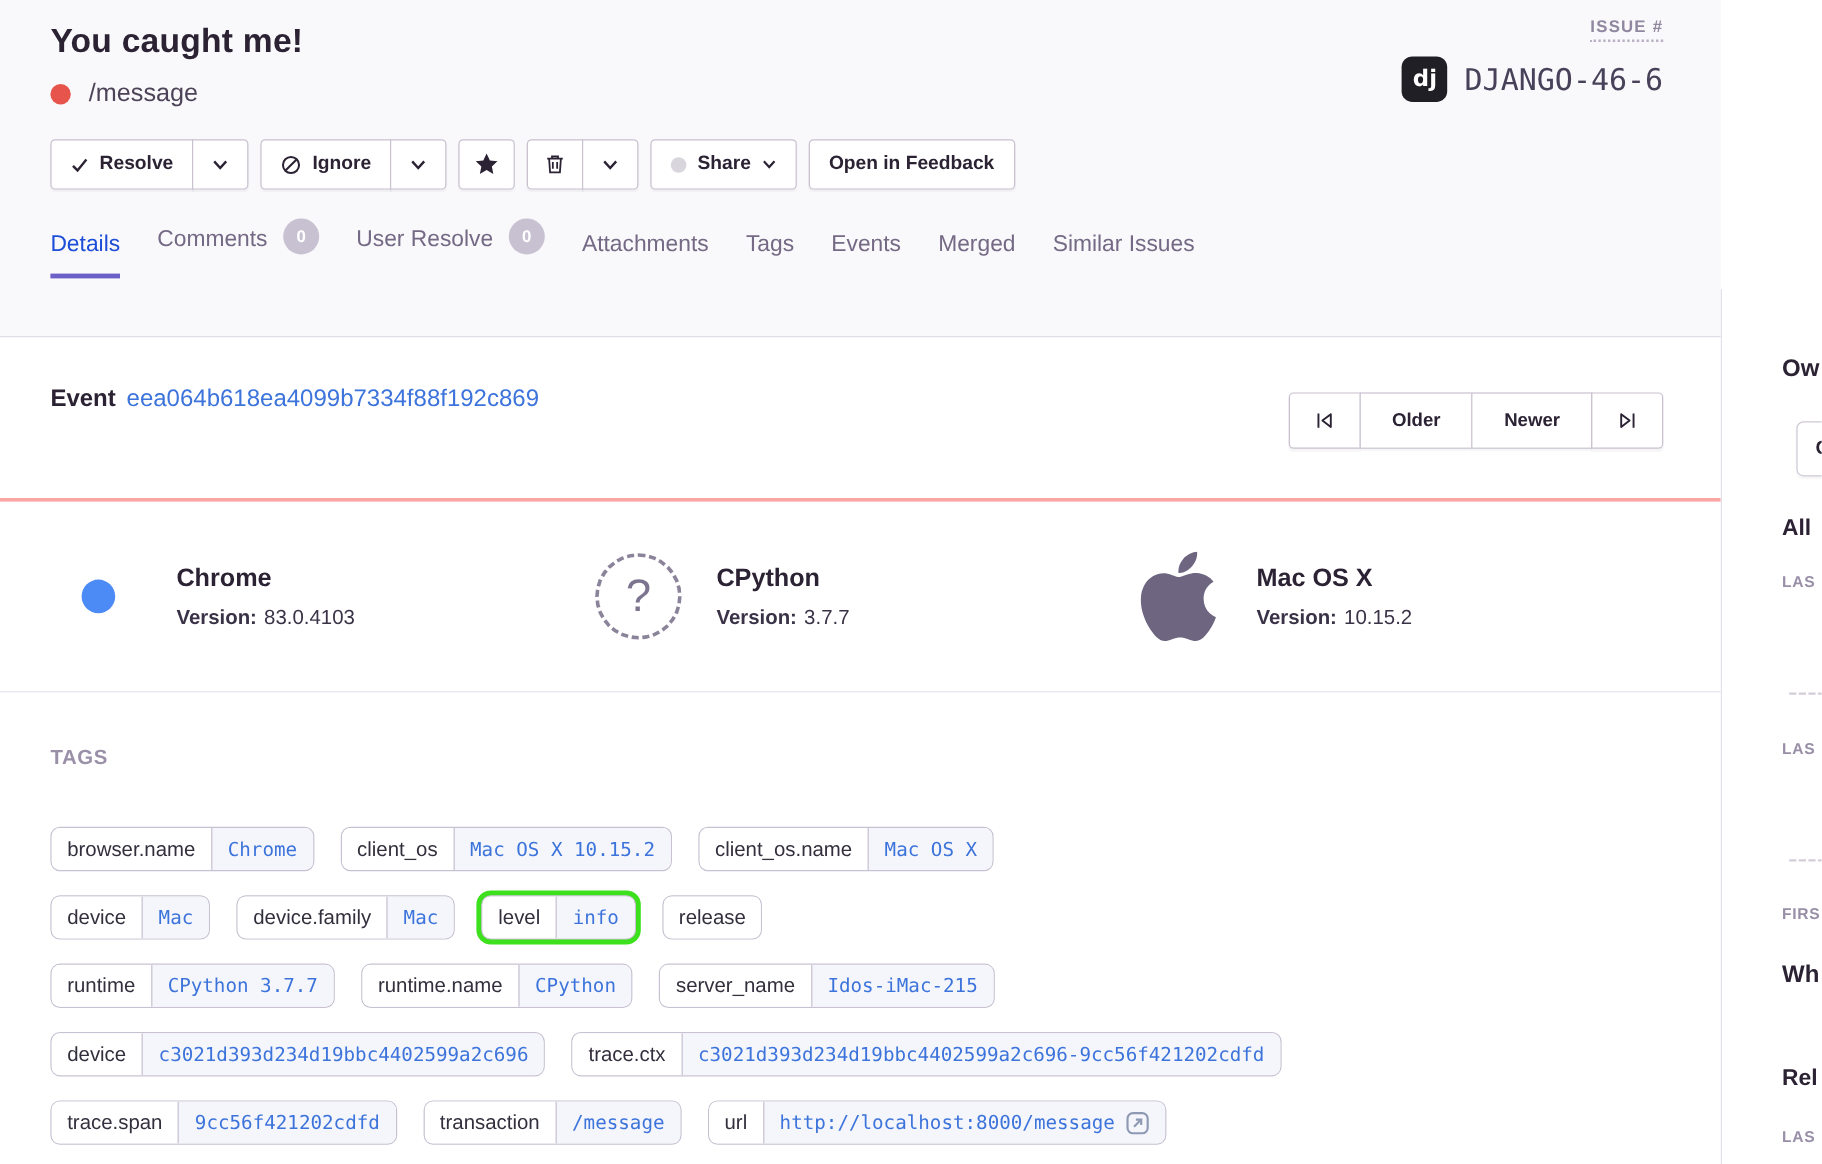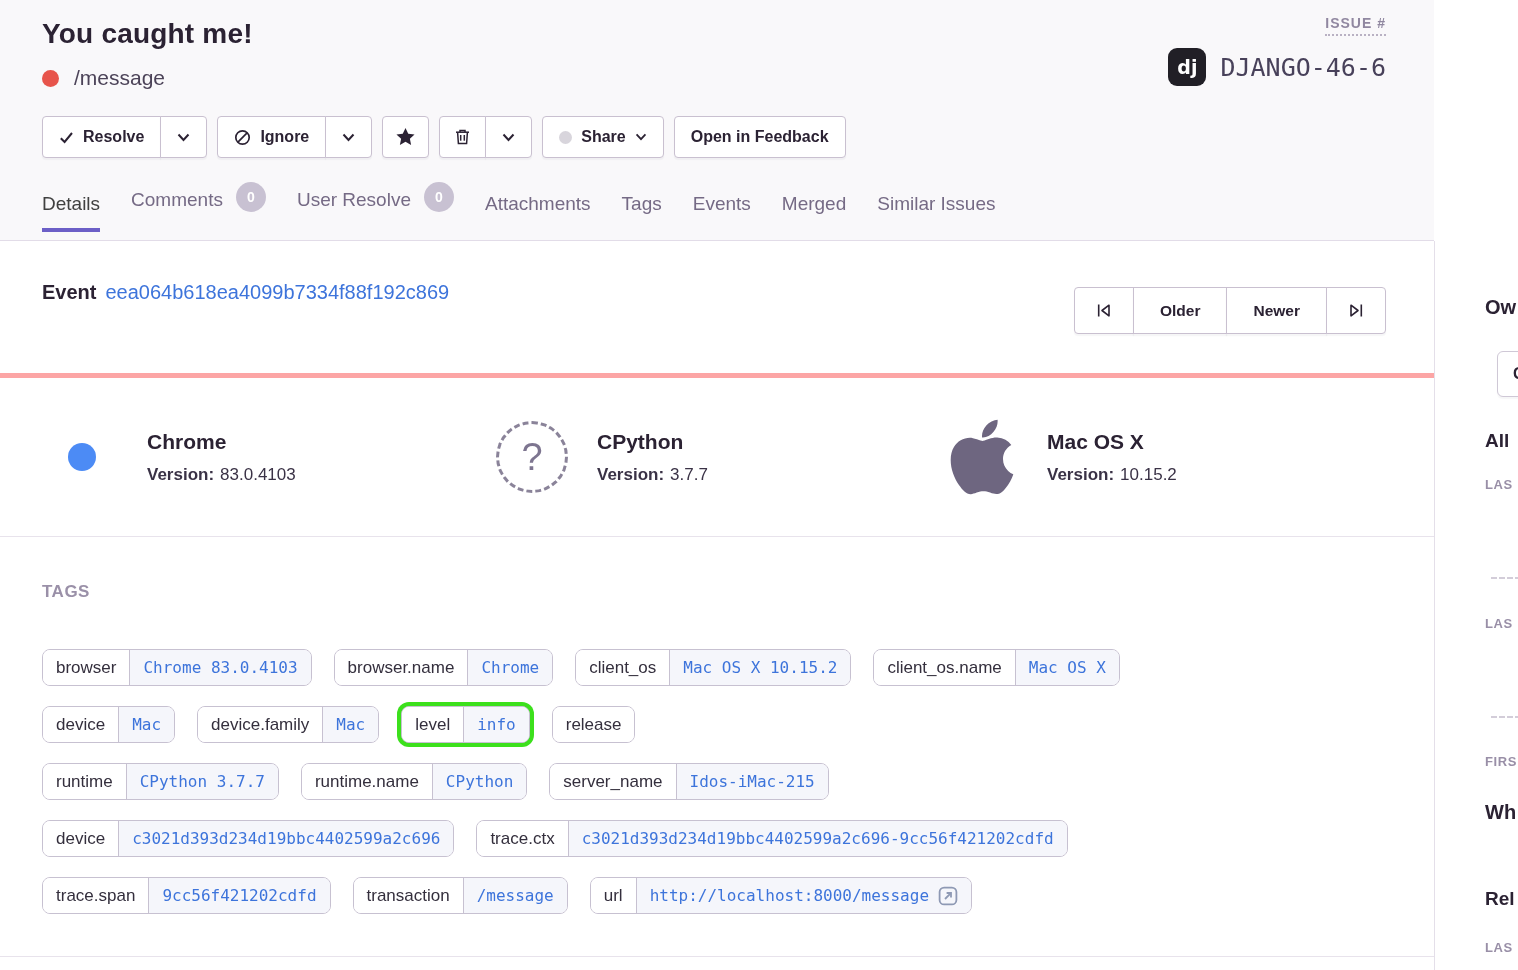--- a/index.html
+++ b/index.html
@@ -6,21 +6,21 @@
   html,body { width:1518px; height:970px; }
   body {
     font-family: "Liberation Sans", sans-serif;
     color:#2b2233; background:#fff; overflow:hidden; position:relative;
   }
   .page { position:relative; width:1518px; height:970px; overflow:hidden; }
 
   
   .issue-header {
     background:#f9f8fa; border-bottom:1px solid #e2dce8;
-    height:241px; padding:18px 0 0 42px; position:relative;
+    height:281px; padding:18px 0 0 42px; position:relative;
   }
   .page-title { font-size:28px; font-weight:700; color:#2b2233; letter-spacing:.2px; }
   .culprit-row { display:flex; align-items:center; gap:15px; margin-top:16px; }
   .error-dot { width:17px; height:17px; border-radius:50%; background:#e7544b; }
   .culprit { font-size:21px; color:#4c4358; }
 
   .header-right { position:absolute; top:14px; right:48px; text-align:right; }
   .issue-number-label {
     display:inline-block; font-size:14px; font-weight:700; letter-spacing:1px;
     color:#9087a0; border-bottom:2px dotted #b9b1c3; padding-bottom:3px;
@@ -44,33 +44,33 @@
   .btn-group { display:inline-flex; }
   .btn-group .btn:first-child { border-radius:4px 0 0 4px; }
   .btn-group .btn:last-child { border-radius:0 4px 4px 0; margin-left:-1px; }
   .btn.caret { width:47px; padding:0; }
   .btn.icon-only { width:47px; padding:0; }
   .share-dot { width:13px; height:13px; border-radius:50%; background:#d8d5dc; }
 
   
   .tab-bar { display:flex; gap:31px; margin-top:27px; align-items:flex-end; }
   .tab { position:relative; font-size:19px; color:#756a85; padding-bottom:16px; cursor:pointer; display:flex; align-items:center; gap:13px; text-decoration:none; }
-  .tab.active { color:#404040; font-weight:500; }
+  .tab.active { color:#1d4ed8; font-weight:500; }
   .tab.active::after { content:""; position:absolute; left:0; right:0; bottom:-1px; height:4px; background:#6c5fc7; }
   .tab-badge {
     background:#c8c1d2; color:#fff; font-size:14px; font-weight:700;
     width:30px; height:30px; border-radius:50%; display:inline-flex; align-items:center; justify-content:center;
     position:relative; top:-3px;
   }
 
   
   .main-col { width:1434px; background:#fff; }
 
   
-  .event-toolbar { height:137px; border-bottom:5px solid #fca5a5; padding:40px 48px 0 42px; display:flex; justify-content:space-between; }
+  .event-toolbar { height:137px; border-bottom:3px solid #fca5a5; padding:40px 48px 0 42px; display:flex; justify-content:space-between; }
   .event-title-line { font-size:20px; }
   .event-label { font-weight:700; color:#2b2233; margin-right:9px; }
   .event-id-link { color:#3d74db; text-decoration:none; }
   .event-sub-line { margin-top:10px; font-size:19px; display:flex; align-items:center; }
   .event-date { color:#7b7189; border-bottom:2px dotted #beb6c8; padding-bottom:2px; }
   .event-sep { color:#d8d3de; margin:0 13px; }
   .json-link { color:#3d74db; text-decoration:none; }
 
   .pagination { display:flex; margin-top:6px; }
   .pg-btn { height:47px; border-radius:0; font-size:15.5px; box-shadow:0 2px 1px rgba(80,70,100,0.05); }
@@ -298,26 +298,20 @@
             <div class="ctx-version"><span class="vlabel">Version:</span><span>10.15.2</span></div>
           </span>
         </div>
       </section>
 
     <section class="tags-section">
       <h6 class="tags-heading">TAGS</h6>
       <div class="tag-rows">
           <div class="tag-row">
             <span class="tag-pill">
-              <span class="tag-key">browser</span>
-              <span class="tag-value">
-                <span>Chrome 83.0.4103</span>
-              </span>
-            </span>
-            <span class="tag-pill">
               <span class="tag-key">browser.name</span>
               <span class="tag-value">
                 <span>Chrome</span>
               </span>
             </span>
             <span class="tag-pill">
               <span class="tag-key">client_os</span>
               <span class="tag-value">
                 <span>Mac OS X 10.15.2</span>
               </span>

